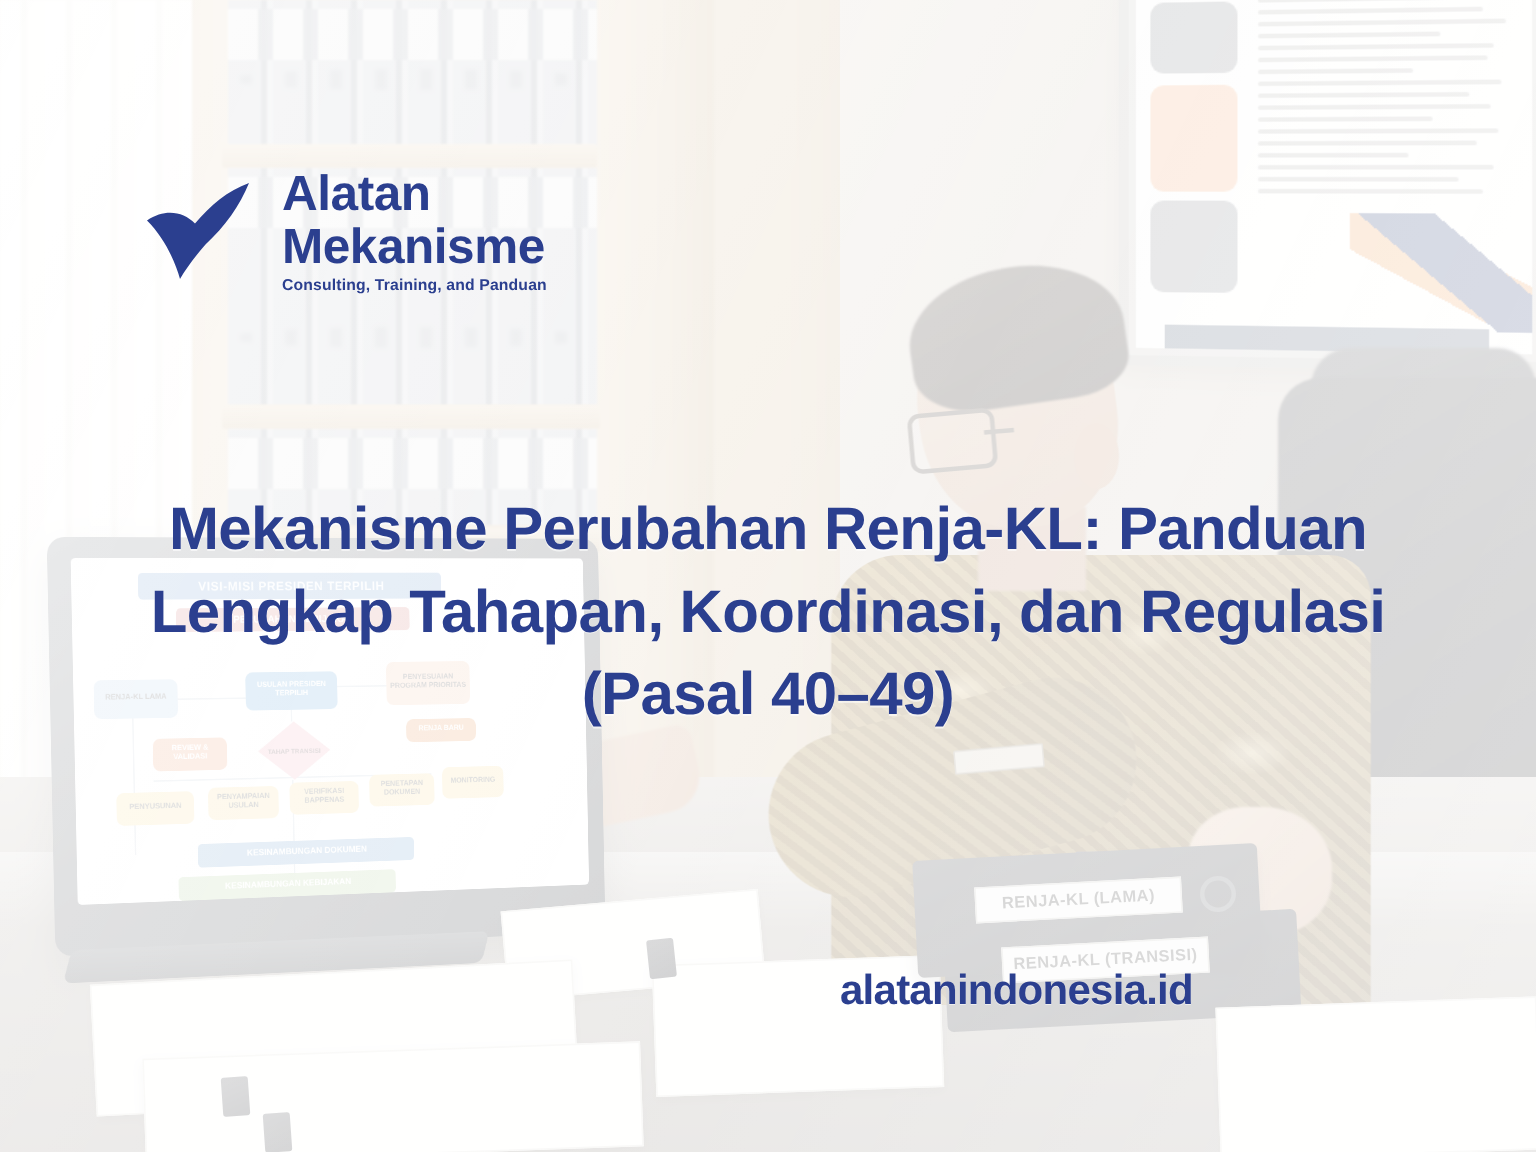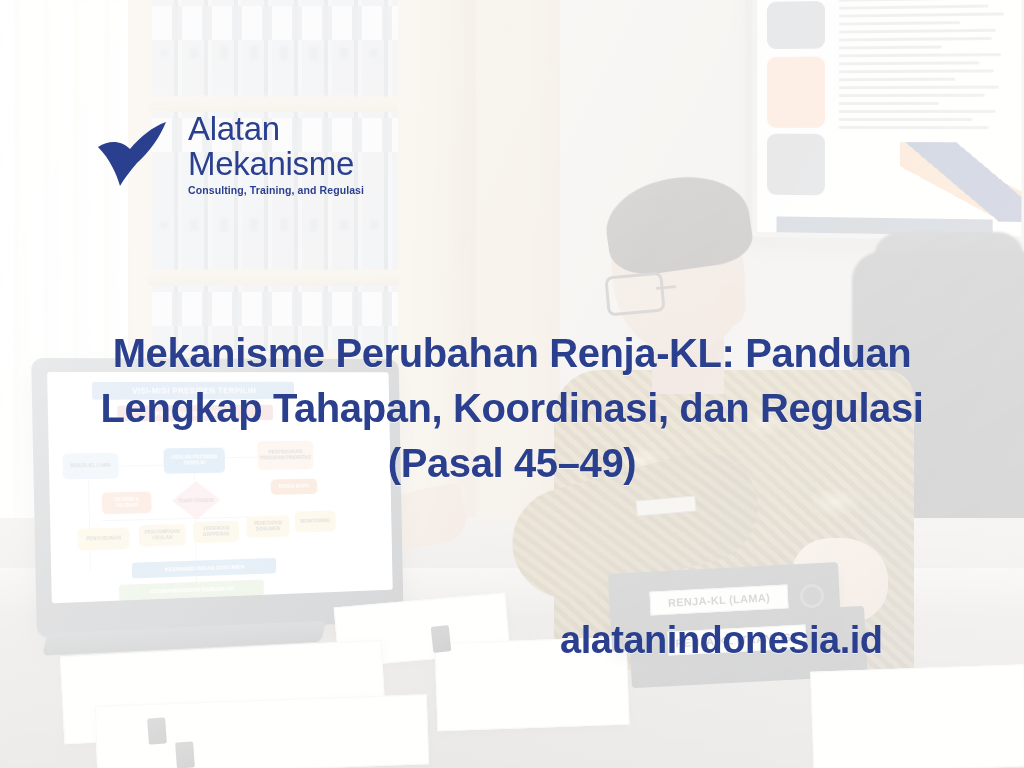--- a/index.html
+++ b/index.html
@@ -361,41 +361,41 @@
   
   .fg{position:absolute;inset:0;}
 
   .logo{
     position:absolute;left:96px;top:112px;
     display:flex;align-items:center;gap:10px;
   }
   .logo-mark{width:82px;height:66px;display:block;flex:0 0 auto;}
   .logo-words{display:flex;flex-direction:column;line-height:1;}
   .logo-l1,.logo-l2{
-    font-size:33px;font-weight:400;color:#2b3f8f;letter-spacing:-.3px;
+    font-size:33px;font-weight:700;color:#2b3f8f;letter-spacing:-.3px;
   }
   .logo-l2{margin-top:2px;}
   .logo-tag{
     margin-top:5px;font-size:10.5px;font-weight:700;
     color:#2b3f8f;letter-spacing:.1px;
   }
 
   .title{
     position:absolute;left:62px;top:326px;width:900px;
     text-align:center;
     font-size:40px;line-height:1.38;
     font-weight:700;color:#2b3f8f;
     letter-spacing:-.4px;
     text-shadow:0 1px 0 rgba(255,255,255,.6);
   }
 
   .site{
-    position:absolute;left:560px;top:619px;width:420px;
+    position:absolute;left:560px;top:644px;width:420px;
     text-align:left;
-    font-size:38px;font-weight:700;color:#2b3f8f;
+    font-size:28px;font-weight:700;color:#2b3f8f;
     letter-spacing:-.5px;
     text-shadow:0 1px 0 rgba(255,255,255,.55);
   }
 </style>
 </head>
 <body>
 
 <div class="banner">
 
   <div class="photo">
@@ -523,23 +523,23 @@
 
   <div class="fg">
 
     <div class="logo">
       <svg class="logo-mark" viewBox="0 0 82 66">
         <path d="M2 26 C14 18 26 20 34 28 C44 16 56 6 70 1 C64 16 54 30 41 42 C34 50 28 58 24 65 C21 54 14 38 2 26 Z" fill="#2b3f8f"></path>
       </svg>
       <div class="logo-words">
         <span class="logo-l1">Alatan</span>
         <span class="logo-l2">Mekanisme</span>
-        <span class="logo-tag">Consulting, Training, and Regulasi</span>
+        <span class="logo-tag">Consulting, Training, and Panduan</span>
       </div>
     </div>
 
-    <div class="title">Mekanisme Perubahan Renja-KL: Panduan Lengkap Tahapan, Koordinasi, dan Regulasi (Pasal 45–49)</div>
+    <div class="title">Mekanisme Perubahan Renja-KL: Panduan Lengkap Tahapan, Koordinasi, dan Regulasi (Pasal 40–49)</div>
 
     <div class="site">alatanindonesia.id</div>
 
   </div>
 
 </div>
 
 </body></html>

